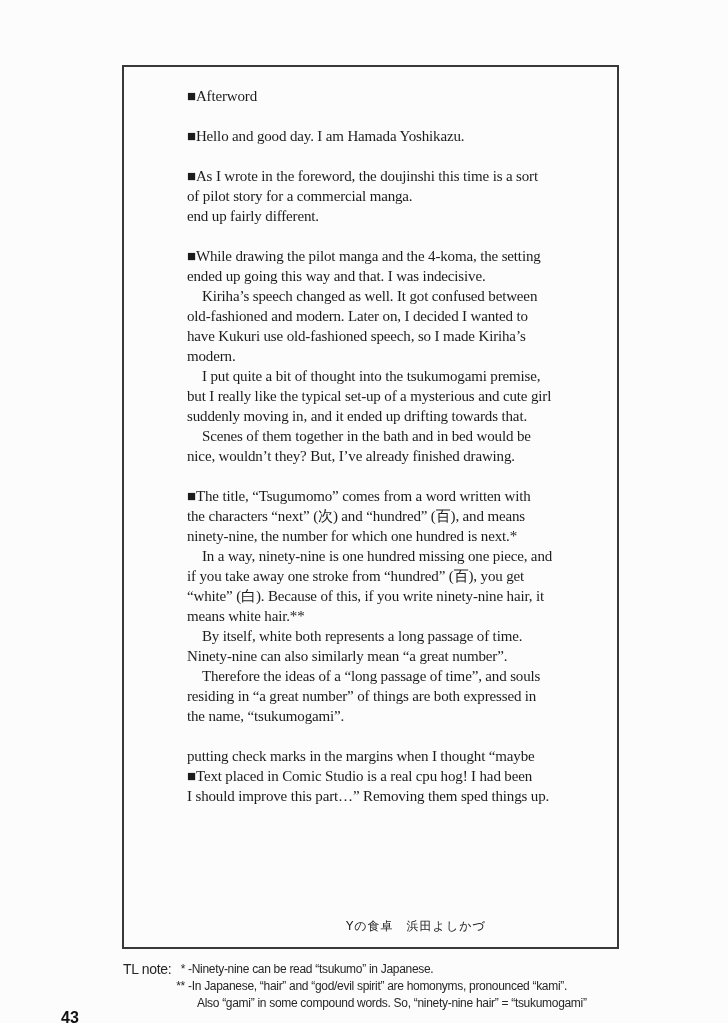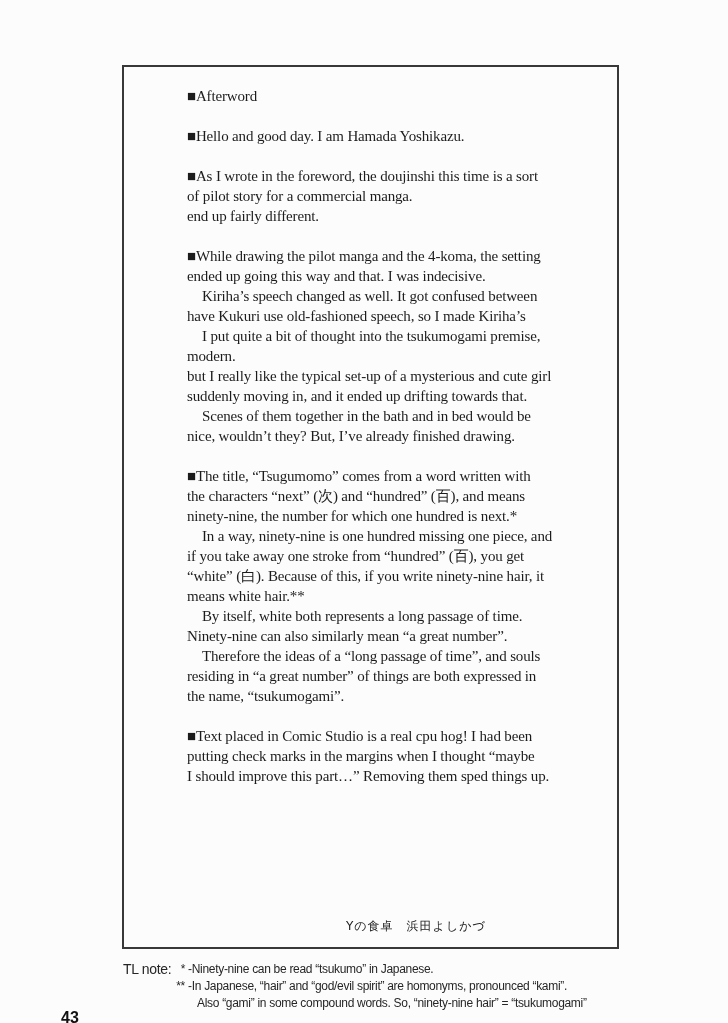--- a/index.html
+++ b/index.html
@@ -104,45 +104,46 @@
         </div>
         <div class="block">
           <div class="line">■As I wrote in the foreword, the doujinshi this time is a sort</div>
           <div class="line">of pilot story for a commercial manga.</div>
           <div class="line">end up fairly different.</div>
         </div>
         <div class="block">
           <div class="line">■While drawing the pilot manga and the 4-koma, the setting</div>
           <div class="line">ended up going this way and that. I was indecisive.</div>
           <div class="line ind">Kiriha’s speech changed as well. It got confused between</div>
+          <div class="line">old-fashioned and modern. Later on, I decided I wanted to</div>
           <div class="line">have Kukuri use old-fashioned speech, so I made Kiriha’s</div>
+          <div class="line">modern.</div>
           <div class="line ind">I put quite a bit of thought into the tsukumogami premise,</div>
-          <div class="line">modern.</div>
           <div class="line">but I really like the typical set-up of a mysterious and cute girl</div>
           <div class="line">suddenly moving in, and it ended up drifting towards that.</div>
           <div class="line ind">Scenes of them together in the bath and in bed would be</div>
           <div class="line">nice, wouldn’t they? But, I’ve already finished drawing.</div>
         </div>
         <div class="block">
           <div class="line">■The title, “Tsugumomo” comes from a word written with</div>
           <div class="line">the characters “next” (次) and “hundred” (百), and means</div>
           <div class="line">ninety-nine, the number for which one hundred is next.*</div>
           <div class="line ind">In a way, ninety-nine is one hundred missing one piece, and</div>
           <div class="line">if you take away one stroke from “hundred” (百), you get</div>
           <div class="line">“white” (白). Because of this, if you write ninety-nine hair, it</div>
           <div class="line">means white hair.**</div>
           <div class="line ind">By itself, white both represents a long passage of time.</div>
           <div class="line">Ninety-nine can also similarly mean “a great number”.</div>
           <div class="line ind">Therefore the ideas of a “long passage of time”, and souls</div>
           <div class="line">residing in “a great number” of things are both expressed in</div>
           <div class="line">the name, “tsukumogami”.</div>
         </div>
         <div class="block">
+          <div class="line">putting check marks in the margins when I thought “maybe</div>
           <div class="line">■Text placed in Comic Studio is a real cpu hog! I had been</div>
-          <div class="line">putting check marks in the margins when I thought “maybe</div>
           <div class="line">I should improve this part…” Removing them sped things up.</div>
         </div>
       </div>
     <div class="signature">Yの食卓　浜田よしかづ</div>
   </div>
 
   <div class="page-number">43</div>
 
   <div class="tl-label">TL note:</div>
 

